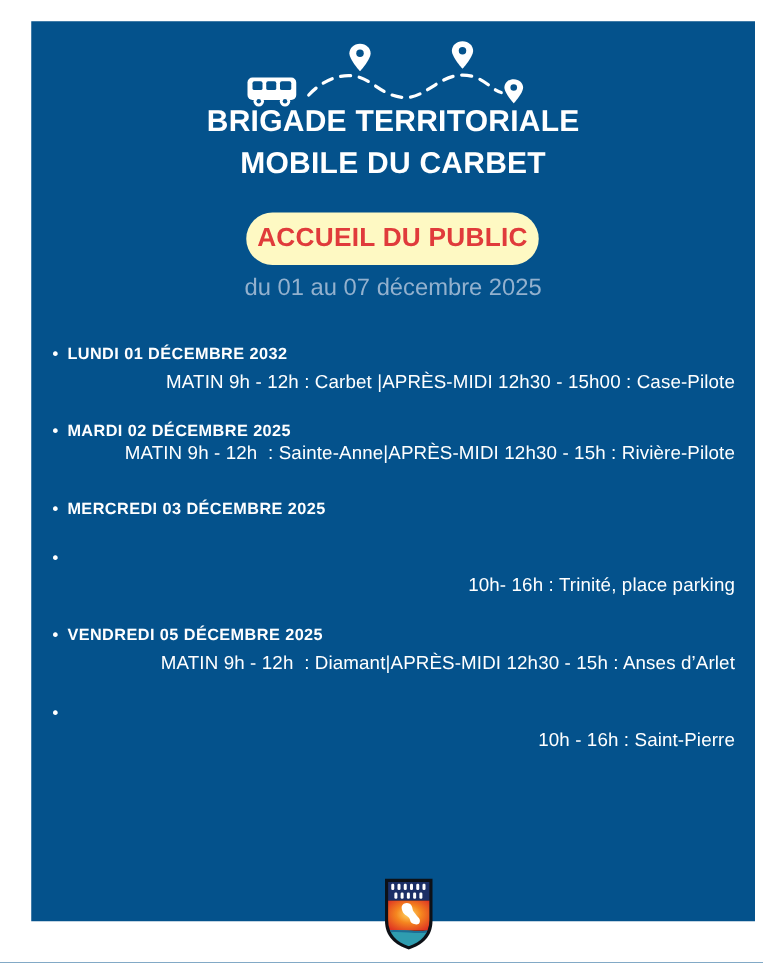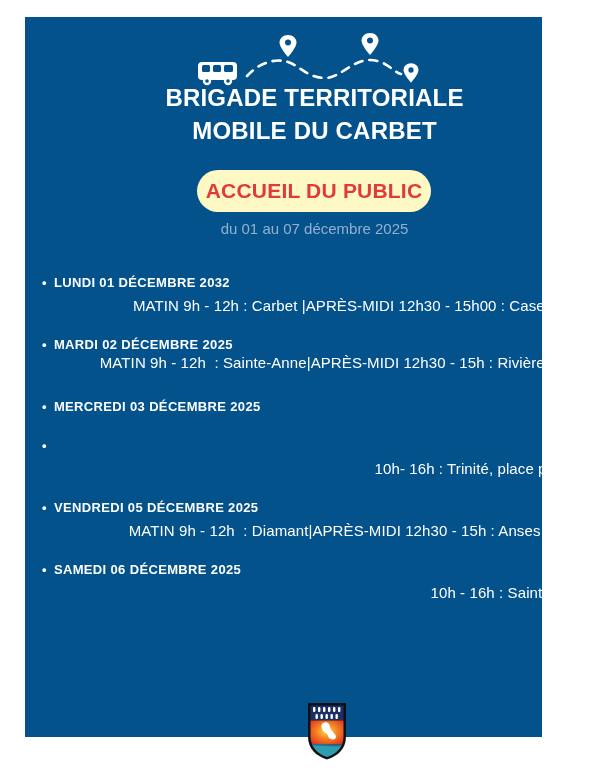--- a/index.html
+++ b/index.html
@@ -5,21 +5,21 @@
   html,body { margin:0; padding:0; }
   body {
     width:616px; height:770px;
     background:#ffffff;
     font-family:"Liberation Sans", sans-serif;
     position:relative;
     overflow:hidden;
   }
   .poster {
     position:absolute; left:25px; top:17px;
-    width:517px; height:720px;
+    width:579px; height:720px;
     background:#04528c;
   }
   .route-art {
     position:absolute; left:165px; top:11px; 
     width:236px; height:60px;
   }
   .title {
     position:absolute; left:0; top:64px; width:579px;
     text-align:center; color:#ffffff;
     font-size:24px; font-weight:bold; line-height:33px;
@@ -29,21 +29,21 @@
     position:absolute; left:172px; top:153px;
     width:234px; height:42px;
     background:#fef9c3; border-radius:21px;
     display:flex; align-items:center; justify-content:center;
   }
   .banner-label {
     color:#e03b3b; font-size:21px; font-weight:bold; letter-spacing:0.2px;
   }
   .date-range {
     position:absolute; left:0; top:203px; width:579px;
-    text-align:center; color:#93b1ce; font-size:15px;
+    text-align:center; color:#93b1ce; font-size:19px;
   }
   .schedule {
     position:absolute; left:8px; top:254px; width:555px;
     color:#ffffff;
   }
   .schedule-item { margin-bottom:16px; }
   .item-head {
     display:flex; align-items:baseline; gap:7px;
     padding-left:9px;
     font-size:13px; font-weight:bold; letter-spacing:0.35px;
@@ -145,21 +145,20 @@
       <div class="item-head">
         <span class="item-bullet">•</span>
         <span>VENDREDI 05 DÉCEMBRE 2025</span>
       </div>
       <div class="item-detail">MATIN 9h - 12h  : Diamant|APRÈS-MIDI 12h30 - 15h : Anses d’Arlet</div>
     </div>
 
     <div class="schedule-item">
       <div class="item-head">
         <span class="item-bullet">•</span>
-        <span>SAMEDI 06 DÉCEMBRE 2025</span>
       </div>
       <div class="item-detail">10h - 16h : Saint-Pierre</div>
     </div>
 
   </div>
 </div>
 
 <svg class="crest" viewBox="0 0 42 60">
   <defs>
     <clipPath id="crest-clip">

